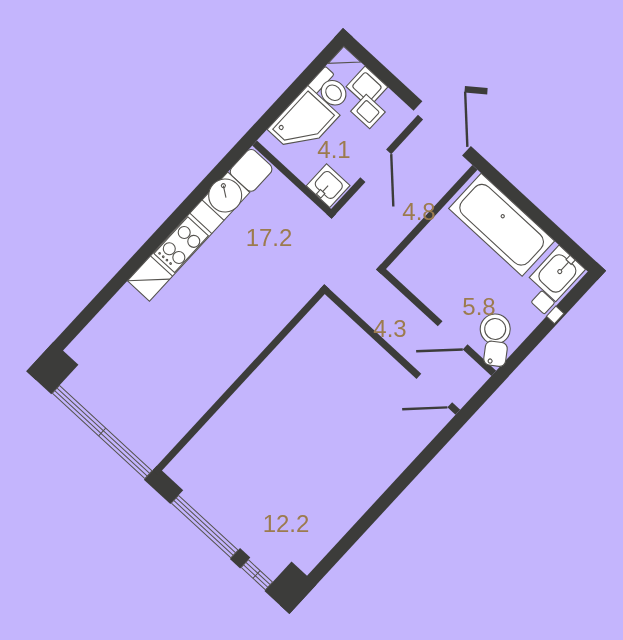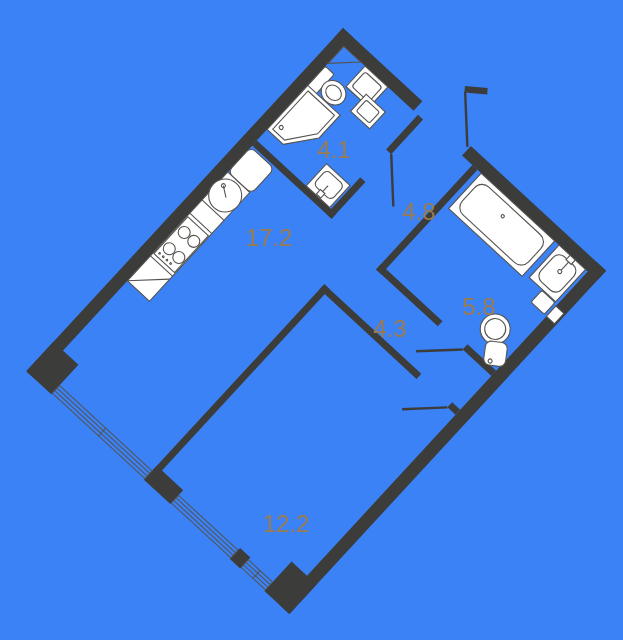--- a/index.html
+++ b/index.html
@@ -10,21 +10,21 @@
   .thin{fill:none;stroke:var(--line,#55534f);stroke-width:1.1;}
   .thin-f{fill:#ffffff;stroke:var(--line,#55534f);stroke-width:1.1;}
   .leaf{fill:none;stroke:var(--wall,#3c3c3a);stroke-width:2.4;}
   .glaz{fill:none;stroke:var(--line,#55534f);stroke-width:1;}
   .room-label{font-family:"Liberation Sans",sans-serif;font-size:24px;
               fill:var(--label,#9c7b4e);text-anchor:middle;}
 </style>
 </head>
 <body>
 
-<div id="stage" style="--wall: #3c3c3a; --line: #55534f; --label: #9c7b4e; background: #3b82f6;">
+<div id="stage" style="--wall: #3c3c3a; --line: #55534f; --label: #9c7b4e; background: #c4b5fd;">
 <svg width="623" height="640" viewBox="0 0 623 640">
 
   <g transform="translate(343,28) rotate(42.7)">
 
     <g>
       <path class="wall" d="M0,0 h13 v467 h-13 z"></path>
       <path class="wall" d="M0,0 h108 v13 h-108 z"></path>
       <path class="wall" d="M174,0 h184 v13 h-184 z"></path>
       <path class="wall" d="M345,0 h13 v467 h-13 z"></path>
       <path class="wall" d="M0,427 h34 v40 h-34 z"></path>

